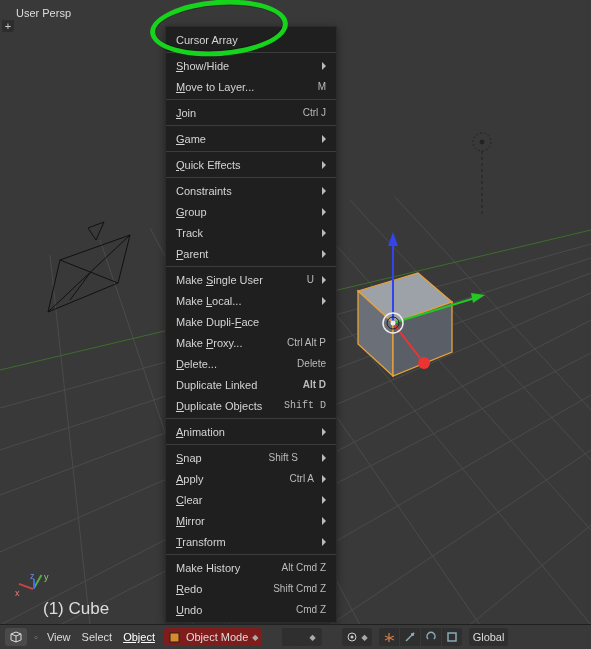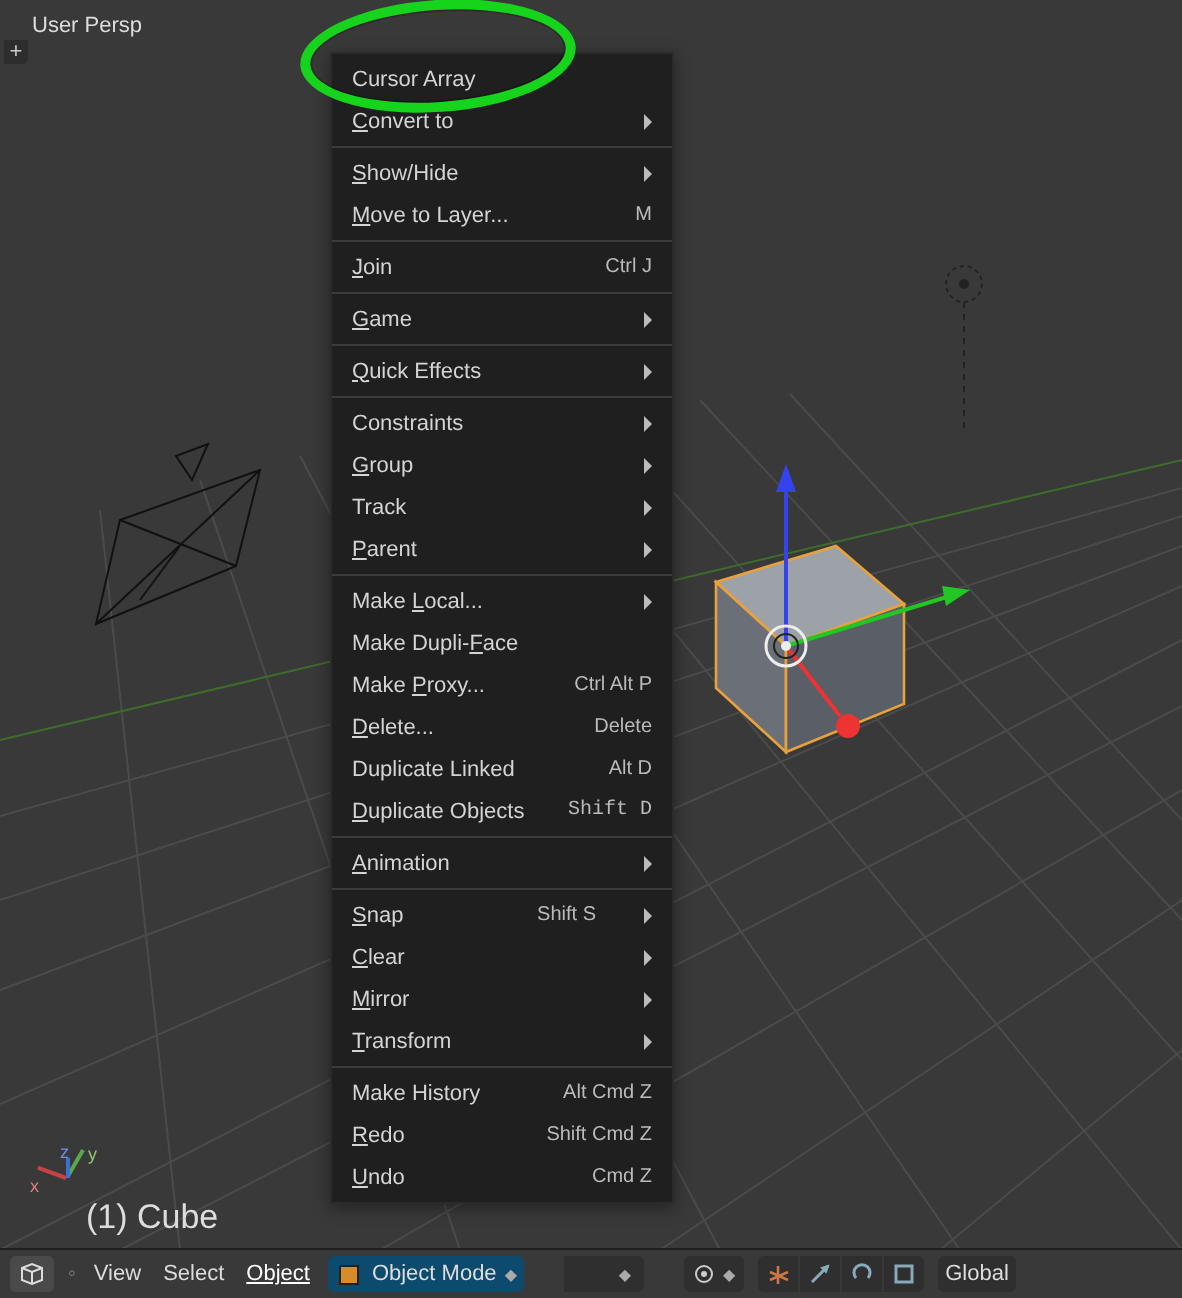--- a/index.html
+++ b/index.html
@@ -26,21 +26,21 @@
   .menu .item .arrow{width:0;height:0;border-top:4px solid transparent;border-bottom:4px solid transparent;border-left:4px solid #bbb;margin-left:4px}
   .menu .sep{height:1px;background:#3c3c3c;margin:2px 0}
   
   .annot{position:absolute;left:150px;top:0;width:128px;height:46px;border:5px solid #15d41b;border-radius:50%/50%;transform:rotate(-4deg);pointer-events:none;box-shadow:0 0 0 1px rgba(0,0,0,.2) inset}
   
   .hdr{position:absolute;left:0;right:0;bottom:0;height:24px;background:#393939;border-top:1px solid #202020;display:flex;align-items:center;gap:7px;padding:0 5px;font-size:11px;color:#ddd}
   .hdr .ico{width:22px;height:18px;background:#4a4a4a;border-radius:3px;position:relative;display:flex;align-items:center;justify-content:center}
   .hdr .ico svg{display:block}
   .hdr .label{cursor:default;padding:0 2px}
   .hdr .active{color:#fff;text-decoration:underline}
-  .hdr .mode{display:flex;align-items:center;height:18px;background:#0c4a6e;border-radius:3px;padding:0 4px;gap:4px}
+  .hdr .mode{display:flex;align-items:center;height:18px;background:#7f1d1d;border-radius:3px;padding:0 4px;gap:4px}
   .hdr .mode span{color:#ddd}
   .hdr .sep{width:6px}
   .hdr .shadebtn{display:flex}
   .hdr .shadebtn div{width:20px;height:18px;background:#2f2f2f;display:flex;align-items:center;justify-content:center}
   .hdr .shadebtn div:first-child{border-radius:3px 0 0 3px}
   .hdr .shadebtn div:last-child{border-radius:0 3px 3px 0}
   .hdr .pivot, .hdr .orient{display:flex;align-items:center;height:18px;background:#2f2f2f;border-radius:3px;padding:0 4px;gap:3px}
   .hdr .iconrow{display:flex;gap:1px}
   .hdr .iconrow div{width:20px;height:18px;background:#2f2f2f;display:flex;align-items:center;justify-content:center}
   .sphere{width:12px;height:12px;border-radius:50%;background:radial-gradient(circle at 35% 35%,#eee,#777 60%,#444)}
@@ -119,26 +119,20 @@
     <span class="tz">z</span>
       <span class="ty">y</span>
       <span class="tx">x</span>
   </div>
 
   <div class="menu" id="object-menu">
       <div class="item">
         <span class="lbl">Cursor Array</span>
         <span style="display: flex; align-items: center; gap: 4px;"></span>
       </div>
-      <div class="item">
-        <span class="lbl"><u>C</u>onvert to</span>
-        <span style="display: flex; align-items: center; gap: 4px;">
-          <span class="arrow"></span>
-        </span>
-      </div>
       <div class="sep"></div>
       <div class="item">
         <span class="lbl"><u>S</u>how/Hide</span>
         <span style="display: flex; align-items: center; gap: 4px;">
           <span class="arrow"></span>
         </span>
       </div>
       <div class="item">
         <span class="lbl"><u>M</u>ove to Layer...</span>
         <span style="display: flex; align-items: center; gap: 4px;">
@@ -186,20 +180,27 @@
         </span>
       </div>
       <div class="item">
         <span class="lbl"><u>P</u>arent</span>
         <span style="display: flex; align-items: center; gap: 4px;">
           <span class="arrow"></span>
         </span>
       </div>
       <div class="sep"></div>
       <div class="item">
+        <span class="lbl">Make <u>S</u>ingle User</span>
+        <span style="display: flex; align-items: center; gap: 4px;">
+          <span class="sc">U</span>
+          <span class="arrow"></span>
+        </span>
+      </div>
+      <div class="item">
         <span class="lbl">Make <u>L</u>ocal...</span>
         <span style="display: flex; align-items: center; gap: 4px;">
           <span class="arrow"></span>
         </span>
       </div>
       <div class="item">
         <span class="lbl">Make Dupli-<u>F</u>ace</span>
         <span style="display: flex; align-items: center; gap: 4px;"></span>
       </div>
       <div class="item">
@@ -209,21 +210,21 @@
         </span>
       </div>
       <div class="item">
         <span class="lbl"><u>D</u>elete...</span>
         <span style="display: flex; align-items: center; gap: 4px;">
           <span class="sc">Delete</span>
         </span>
       </div>
       <div class="item">
         <span class="lbl">Duplicate Linked</span>
-        <span style="display: flex; align-items: center; gap: 4px;">
+        <span style="display: flex; align-items: center; gap: 4px; font-weight: bold;">
           <span class="sc">Alt D</span>
         </span>
       </div>
       <div class="item">
         <span class="lbl"><u>D</u>uplicate Objects</span>
         <span style="display: flex; align-items: center; gap: 4px; font-family: Liberation Mono, monospace;">
           <span class="sc">Shift D</span>
         </span>
       </div>
       <div class="sep"></div>
@@ -231,20 +232,27 @@
         <span class="lbl"><u>A</u>nimation</span>
         <span style="display: flex; align-items: center; gap: 4px;">
           <span class="arrow"></span>
         </span>
       </div>
       <div class="sep"></div>
       <div class="item">
         <span class="lbl"><u>S</u>nap</span>
         <span style="display: flex; align-items: center; gap: 20px;">
           <span class="sc">Shift S</span>
+          <span class="arrow"></span>
+        </span>
+      </div>
+      <div class="item">
+        <span class="lbl"><u>A</u>pply</span>
+        <span style="display: flex; align-items: center; gap: 4px;">
+          <span class="sc">Ctrl A</span>
           <span class="arrow"></span>
         </span>
       </div>
       <div class="item">
         <span class="lbl"><u>C</u>lear</span>
         <span style="display: flex; align-items: center; gap: 4px;">
           <span class="arrow"></span>
         </span>
       </div>
       <div class="item">

